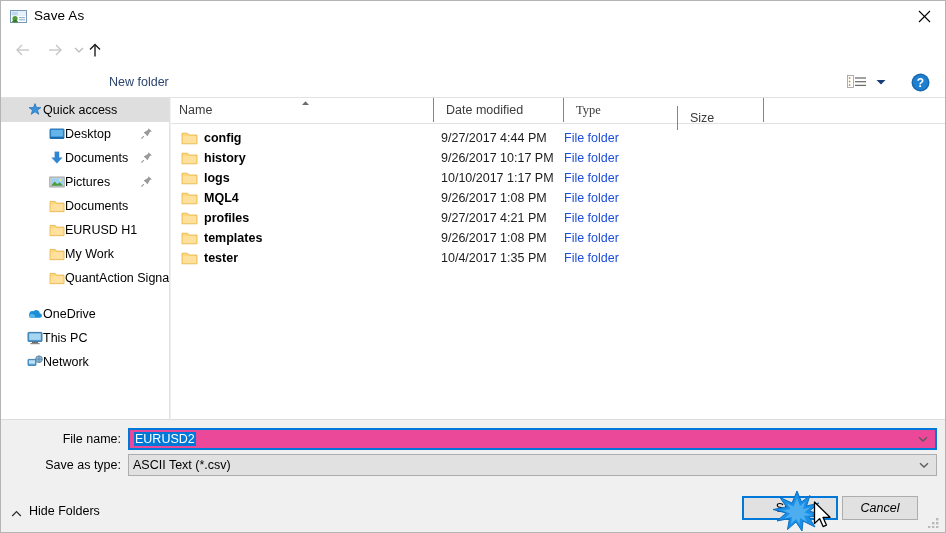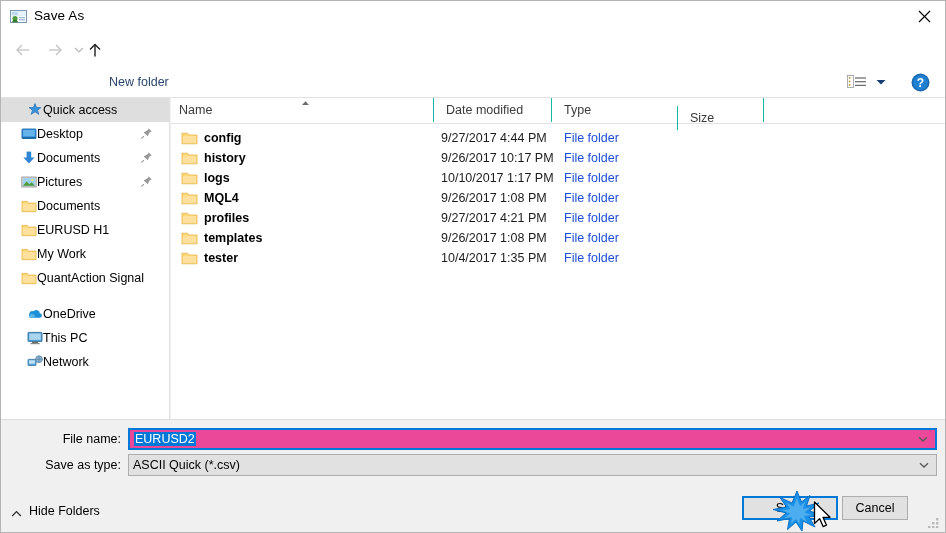--- a/index.html
+++ b/index.html
@@ -212,21 +212,21 @@
     flex: 0 0 auto;
     display: flex; align-items: center; justify-content: center;
   }
   .side-label { }
   .side-pin {
     position: absolute;
     right: 16px; top: 5px;
     width: 13px; height: 13px;
   }
   .indent-0 { padding-left: 26px; }
-  .indent-1 { padding-left: 20px; }
+  .indent-1 { padding-left: 48px; }
   .side-gap { height: 12px; }
 
   
   .filepane {
     position: absolute;
     left: 170px; top: 97px;
     width: 776px;
     height: 321px;
     background: #ffffff;
     overflow: hidden;
@@ -244,21 +244,21 @@
     display: flex;
     align-items: center;
     font-size: 12.5px;
     color: #3b3b3b;
     border-left: 1px solid #14b8a6;
     padding-left: 12px;
     box-sizing: border-box;
   }
   .ch-name { left: 0; width: 262px; border-left: none; padding-left: 8px;}
   .ch-date { left: 262px; width: 130px; }
-  .ch-type { left: 380px; width: 118px; }
+  .ch-type { left: 392px; width: 118px; font-family: Liberation Serif, serif; }
   .ch-size { left: 506px; width: 82px; margin-top: 8px; }
   .ch-end  { left: 592px; width: 184px; }
   .sort-caret {
     position: absolute;
     left: 130px; top: -3px;
     width: 9px; height: 6px;
   }
   .file-row {
     position: relative;
     height: 20px;
@@ -373,21 +373,22 @@
     border: 1px solid #adadad;
   }
   .btn-save {
     left: 741px; top: 495px;
     width: 96px;
     border: 2px solid #0078d7;
     background: #e1e1e1;
   }
   .btn-cancel {
     left: 841px; top: 495px;
-    width: 66px;
+    width: 76px;
+    font-style: italic;
   }
   .click-burst {
     position: absolute;
     left: 770px; top: 489px;
     width: 54px; height: 42px;
     pointer-events: none;
   }
   .cursor-arrow {
     position: absolute;
     left: 812px; top: 500px;
@@ -786,21 +787,21 @@
       <span class="field-text"><span class="selected-text">EURUSD2</span></span>
       <span class="field-arrow">
         <svg width="12" height="10" viewBox="0 0 12 10">
           <path d="M2 3.2 L6 7 L10 3.2" fill="none" stroke="#5a5a5a" stroke-width="1.3"></path>
         </svg>
       </span>
     </div>
 
     <span class="form-label lbl-savetype">Save as type:</span>
     <div class="field field-savetype">
-      <span class="field-text">ASCII Quick (*.csv)</span>
+      <span class="field-text">ASCII Text (*.csv)</span>
       <span class="field-arrow">
         <svg width="12" height="10" viewBox="0 0 12 10">
           <path d="M2 3.2 L6 7 L10 3.2" fill="none" stroke="#5a5a5a" stroke-width="1.3"></path>
         </svg>
       </span>
     </div>
   </div>
 
   <div class="hide-folders">
     <span class="hf-caret">

